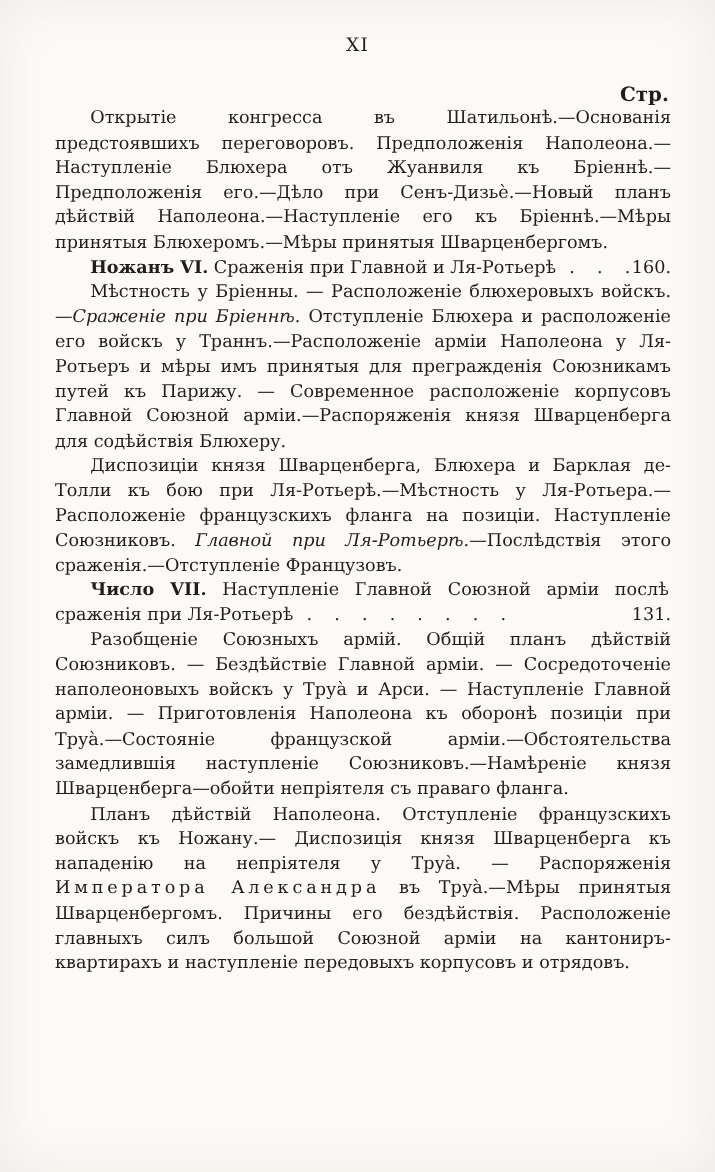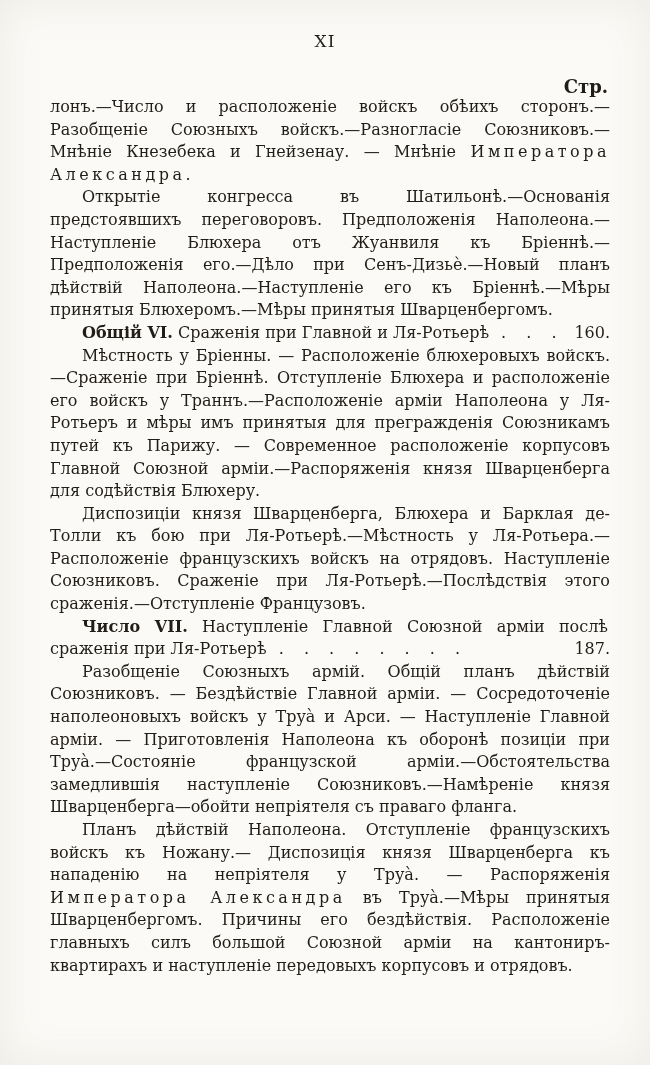--- a/index.html
+++ b/index.html
@@ -50,21 +50,21 @@
   }
   .ind {
     text-indent: 32px;
   }
   .chapter {
     text-indent: 32px;
     position: relative;
     padding-right: 2px;
   }
   .bold   { font-weight: bold; }
-  .italic { }
+  .italic { font-style: italic; }
   .spaced { letter-spacing: 3.5px; }
   .dots   {
     word-spacing: 15px;
     padding-left: 12px;
   }
   .pgnum {
     position: absolute;
     right: 0;
     bottom: 0;
     text-indent: 0;
@@ -74,31 +74,30 @@
 <body>
 
 <div class="page">
 
   <div class="folio">XI</div>
 
   <div class="colhdr">Стр.</div>
 
   <div class="text">
 
-    <p><span>лонъ.—Число и расположеніе войскъ обѣихъ сторонъ.—Разобщеніе Союзныхъ войскъ.—Разногласіе Союзниковъ.—Мнѣніе Кнезебека и Гнейзенау. — Мнѣніе </span><span class="spaced">Императора Александра.</span></p>
 
     <p class="ind"><span>Открытіе конгресса въ Шатильонѣ.—Основанія предстоявшихъ переговоровъ. Предположенія Наполеона.—Наступленіе Блюхера отъ Жуанвиля къ Бріеннѣ.—Предположенія его.—Дѣло при Сенъ-Дизьè.—Новый планъ дѣйствій Наполеона.—Наступленіе его къ Бріеннѣ.—Мѣры принятыя Блюхеромъ.—Мѣры принятыя Шварценбергомъ.</span></p>
 
-    <p class="chapter"><span class="bold">Общій VI.</span><span> Сраженія при Главной и Ля-Ротьерѣ</span><span class="dots">. . .</span><span class="pgnum">160.</span></p>
+    <p class="chapter"><span class="bold">Ножанъ VI.</span><span> Сраженія при Главной и Ля-Ротьерѣ</span><span class="dots">. . .</span><span class="pgnum">160.</span></p>
 
     <p class="ind"><span>Мѣстность у Бріенны. — Расположеніе блюхеровыхъ войскъ.—</span><span class="italic">Сраженіе при Бріеннѣ.</span><span> Отступленіе Блюхера и расположеніе его войскъ у Траннъ.—Расположеніе арміи Наполеона у Ля-Ротьеръ и мѣры имъ принятыя для прегражденія Союзникамъ путей къ Парижу. — Современное расположеніе корпусовъ Главной Союзной арміи.—Распоряженія князя Шварценберга для содѣйствія Блюхеру.</span></p>
 
-    <p class="ind"><span>Диспозиціи князя Шварценберга, Блюхера и Барклая де-Толли къ бою при Ля-Ротьерѣ.—Мѣстность у Ля-Ротьера.—Расположеніе французскихъ войскъ на отрядовъ. Наступленіе Союзниковъ. </span><span class="italic">Сраженіе при Ля-Ротьерѣ.</span><span>—Послѣдствія этого сраженія.—Отступленіе Французовъ.</span></p>
+    <p class="ind"><span>Диспозиціи князя Шварценберга, Блюхера и Барклая де-Толли къ бою при Ля-Ротьерѣ.—Мѣстность у Ля-Ротьера.—Расположеніе французскихъ фланга на позиціи. Наступленіе Союзниковъ. </span><span class="italic">Главной при Ля-Ротьерѣ.</span><span>—Послѣдствія этого сраженія.—Отступленіе Французовъ.</span></p>
 
-    <p class="chapter"><span class="bold">Число VII.</span><span> Наступленіе Главной Союзной арміи послѣ сраженія при Ля-Ротьерѣ</span><span class="dots">. . . . . . . .</span><span class="pgnum">187.</span></p>
+    <p class="chapter"><span class="bold">Число VII.</span><span> Наступленіе Главной Союзной арміи послѣ сраженія при Ля-Ротьерѣ</span><span class="dots">. . . . . . . .</span><span class="pgnum">131.</span></p>
 
     <p class="ind"><span>Разобщеніе Союзныхъ армій. Общій планъ дѣйствій Союзниковъ. — Бездѣйствіе Главной арміи. — Сосредоточеніе наполеоновыхъ войскъ у Труà и Арси. — Наступленіе Главной арміи. — Приготовленія Наполеона къ оборонѣ позиціи при Труà.—Состояніе французской арміи.—Обстоятельства замедлившія наступленіе Союзниковъ.—Намѣреніе князя Шварценберга—обойти непріятеля съ праваго фланга.</span></p>
 
     <p class="ind"><span>Планъ дѣйствій Наполеона. Отступленіе французскихъ войскъ къ Ножану.— Диспозиція князя Шварценберга къ нападенію на непріятеля у Труà. — Распоряженія </span><span class="spaced">Императора Александра</span><span> въ Труà.—Мѣры принятыя Шварценбергомъ. Причины его бездѣйствія. Расположеніе главныхъ силъ большой Союзной арміи на кантониръ-квартирахъ и наступленіе передовыхъ корпусовъ и отрядовъ.</span></p>
 
 
   </div>
 
 </div>
 

